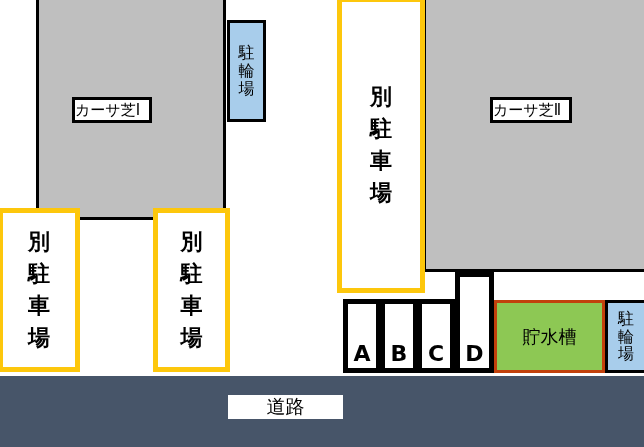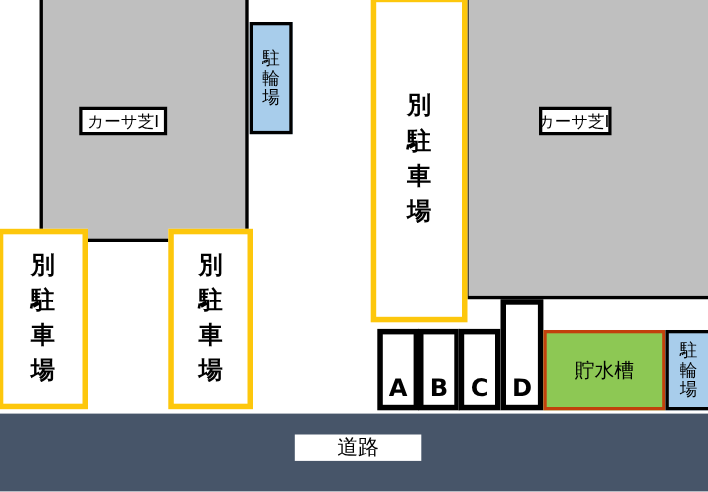--- a/index.html
+++ b/index.html
@@ -22,21 +22,21 @@
     background: #bfbfbf;
     border: 3px solid #000000;
   }
 
   
   .plate {
     background: #ffffff;
     border: 3px solid #000000;
     display: flex;
     align-items: center;
-    justify-content: center;
+    justify-content: flex-start;
     font-size: 15px;
     line-height: 1;
     letter-spacing: 0px;
     color: #000000;
     white-space: nowrap;
   }
 
   
   .vtext {
     display: flex;
@@ -93,21 +93,20 @@
   .road-band {
     background: #475569;
   }
   .road-plate {
     background: #ffffff;
     display: flex;
     align-items: center;
     justify-content: center;
     font-size: 19px;
     color: #000000;
-    margin-left: 40px;
   }
 </style>
 </head>
 <body>
 
 <div id="map-root">
 
   <div class="abs building" style="left:36px; top:-3px; width:190px; height:223px;"></div>
 
   <div class="abs plate" style="left:72px; top:97px; width:80px; height:26px;">
@@ -129,21 +128,21 @@
 
   <div class="abs altpark vtext" style="left:153px; top:208px; width:77px; height:164px;">
     <span>別</span>
     <span>駐</span>
     <span>車</span>
     <span>場</span>
   </div>
 
   <div class="abs building" style="left:423px; top:-3px; width:224px; height:275px;"></div>
 
-  <div class="abs plate" style="left:490px; top:97px; width:66px; height:26px;">
+  <div class="abs plate" style="left:490px; top:97px; width:82px; height:26px;">
     <span>カーサ芝Ⅱ</span>
   </div>
 
   <div class="abs altpark vtext" style="left:337px; top:-3px; width:88px; height:296px; justify-content:center;">
     <span>別</span>
     <span>駐</span>
     <span>車</span>
     <span>場</span>
   </div>
 

